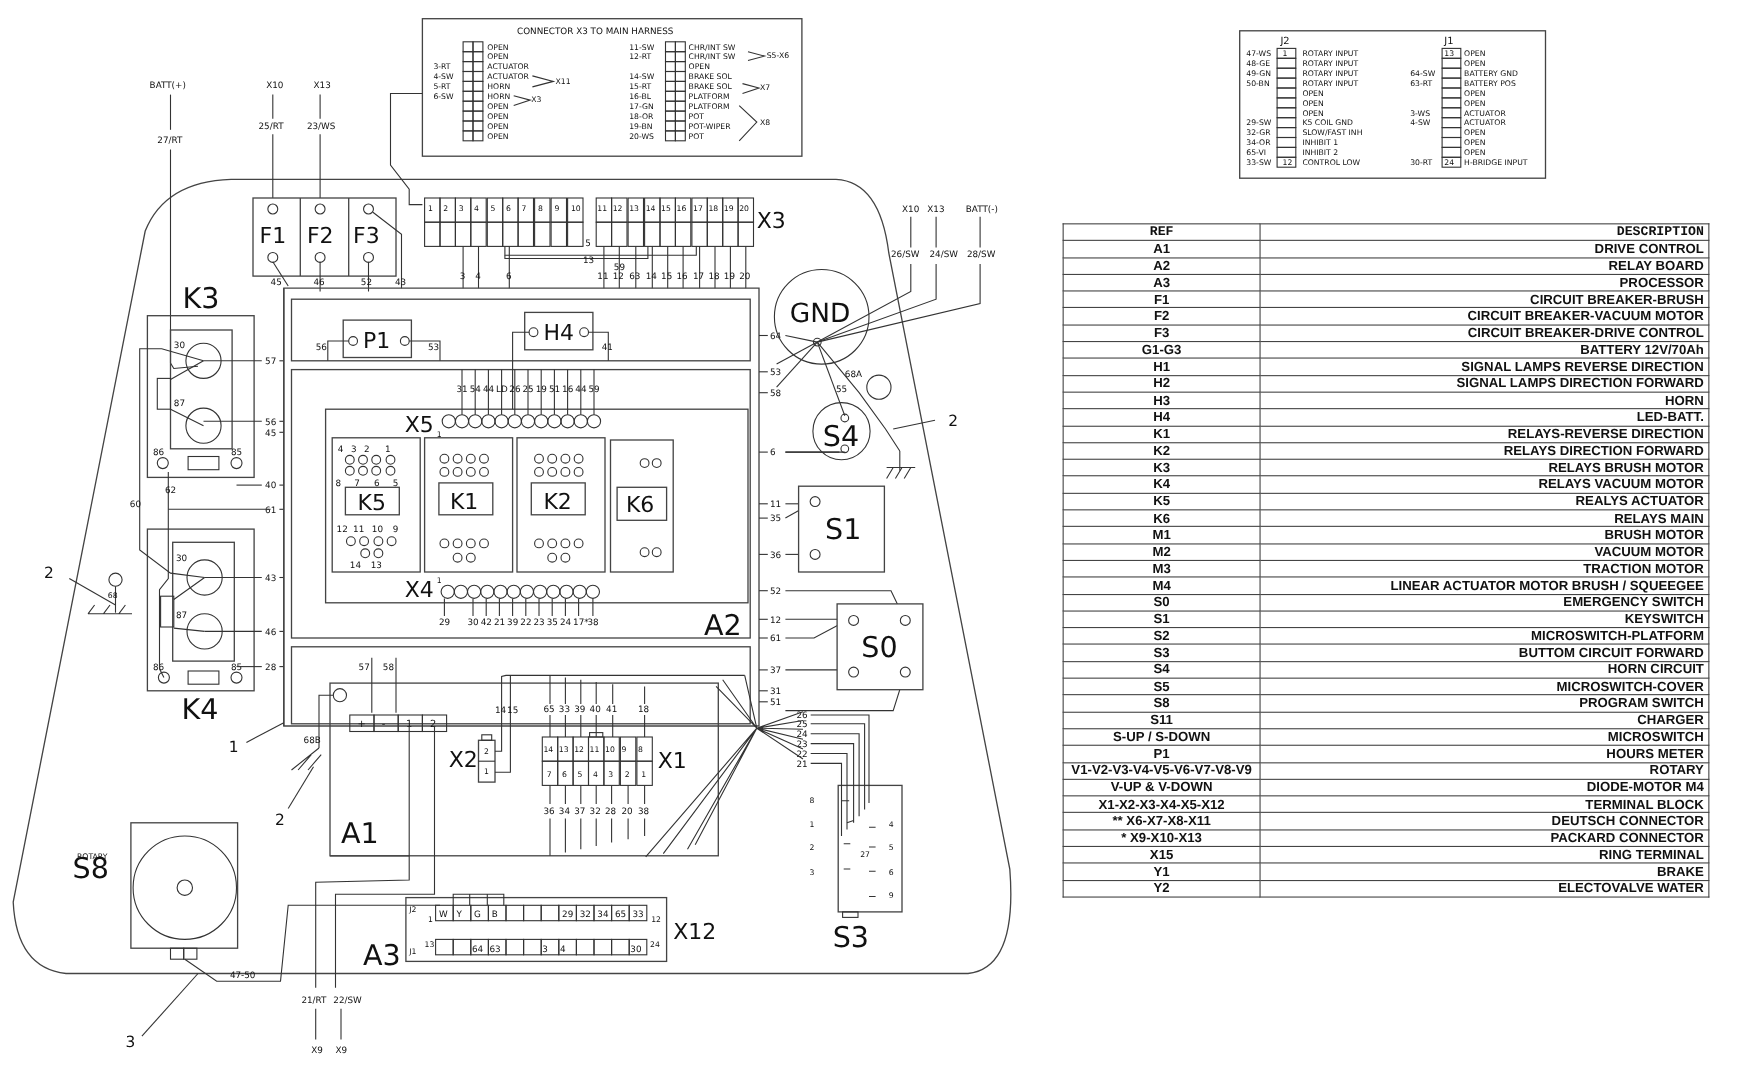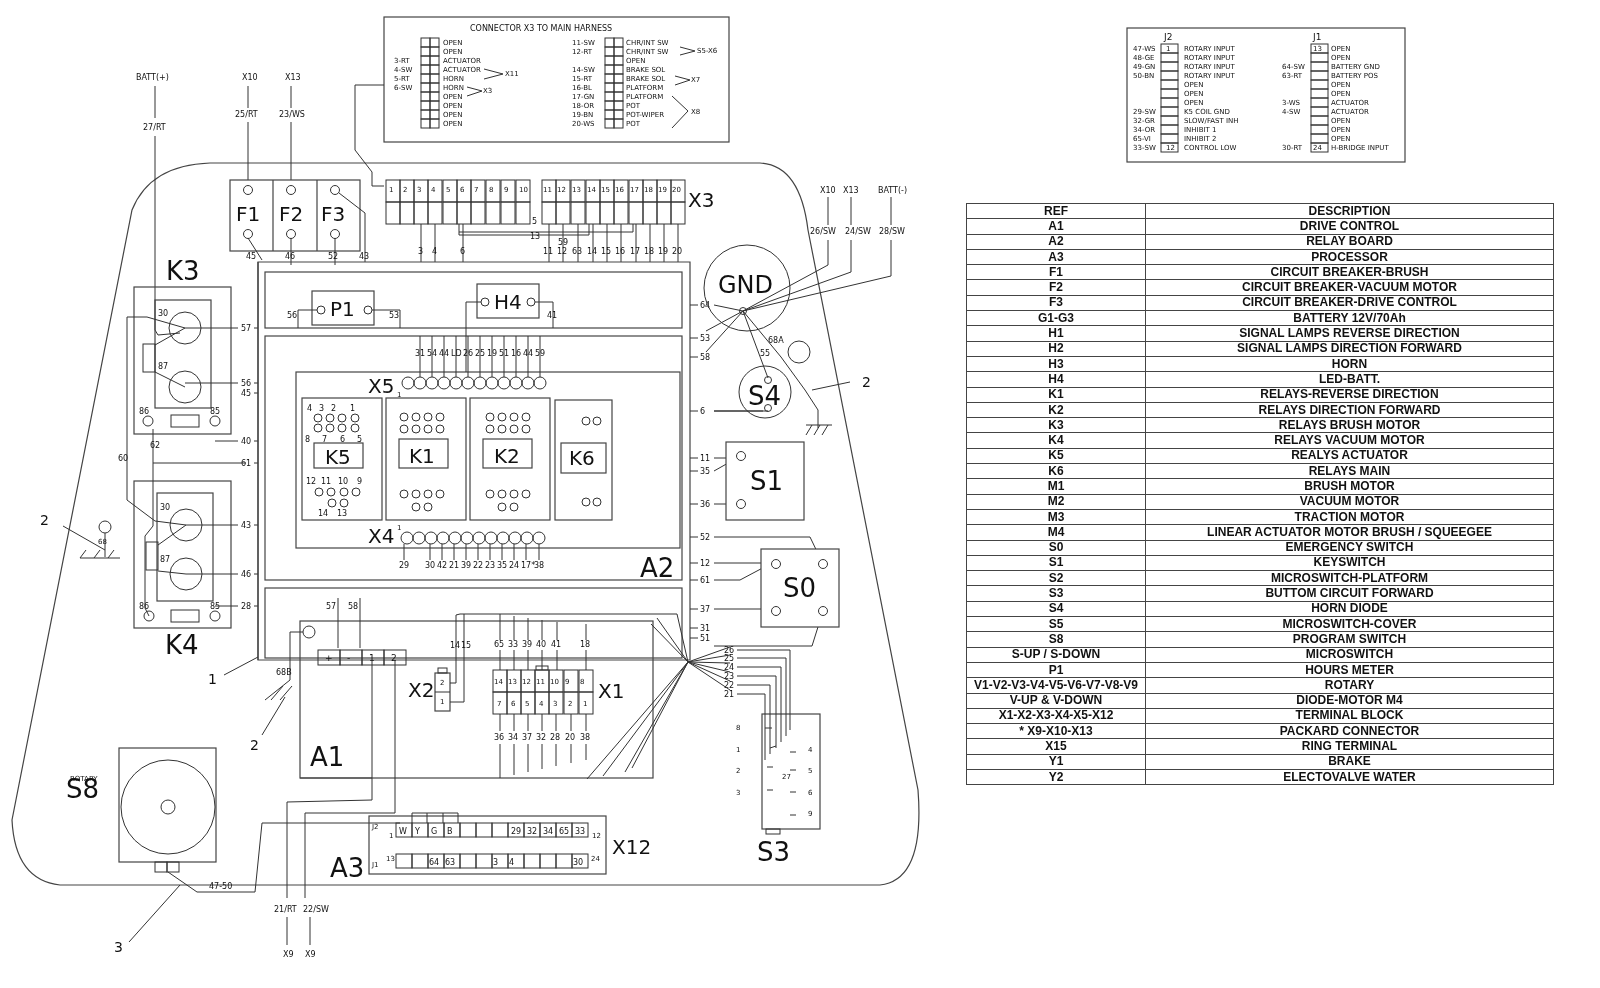--- a/index.html
+++ b/index.html
@@ -11,23 +11,23 @@
   .bx { stroke:#444; stroke-width:1.2; fill:#fff; }
   .t9 { font-size:9px; }
   .t8 { font-size:8px; }
   .t7 { font-size:7px; }
   .t10 { font-size:10px; }
   .big { font-size:26px; }
   .mid { font-size:20px; }
   
   #ref-table { position:absolute; left:966px; top:203px; width:588px; border-collapse:collapse; font-family:"Liberation Sans", sans-serif; font-size:12px; font-weight:bold; }
   #ref-table td, #ref-table th { border:1px solid #444; padding:0 4px; height:14.3px; line-height:13px; white-space:nowrap; }
-  #ref-table th { font-weight:bold; }
+  #ref-table th { font-weight:bold;font-family:Liberation Mono, monospace; }
   #ref-table .c-ref { width:170px; text-align:center; }
-  #ref-table .c-desc { text-align:center; }
+  #ref-table .c-desc { text-align:right; }
 </style>
 </head>
 <body>
 
 <svg id="diagram" width="1600" height="988" viewBox="0 0 1600 988" xmlns="http://www.w3.org/2000/svg">
 
   <path class="b" d="M60,885 Q15,880 12,820 L132,210 Q150,165 210,163 L760,163 Q800,165 808,230 L918,790 Q925,880 880,885 Z"></path>
 
   <g>
     <rect class="b" x="384" y="17" width="345" height="125" fill="#fff"></rect>
@@ -1079,51 +1079,59 @@
       <tr>
         <td class="c-ref">S2</td>
         <td class="c-desc">MICROSWITCH-PLATFORM</td>
       </tr>
       <tr>
         <td class="c-ref">S3</td>
         <td class="c-desc">BUTTOM CIRCUIT FORWARD</td>
       </tr>
       <tr>
         <td class="c-ref">S4</td>
-        <td class="c-desc">HORN DIODE</td>
+        <td class="c-desc">HORN CIRCUIT</td>
       </tr>
       <tr>
         <td class="c-ref">S5</td>
         <td class="c-desc">MICROSWITCH-COVER</td>
       </tr>
       <tr>
         <td class="c-ref">S8</td>
         <td class="c-desc">PROGRAM SWITCH</td>
       </tr>
       <tr>
+        <td class="c-ref">S11</td>
+        <td class="c-desc">CHARGER</td>
+      </tr>
+      <tr>
         <td class="c-ref">S-UP / S-DOWN</td>
         <td class="c-desc">MICROSWITCH</td>
       </tr>
       <tr>
         <td class="c-ref">P1</td>
         <td class="c-desc">HOURS METER</td>
       </tr>
       <tr>
         <td class="c-ref">V1-V2-V3-V4-V5-V6-V7-V8-V9</td>
         <td class="c-desc">ROTARY</td>
       </tr>
       <tr>
         <td class="c-ref">V-UP &amp; V-DOWN</td>
         <td class="c-desc">DIODE-MOTOR M4</td>
       </tr>
       <tr>
         <td class="c-ref">X1-X2-X3-X4-X5-X12</td>
         <td class="c-desc">TERMINAL BLOCK</td>
       </tr>
       <tr>
+        <td class="c-ref">** X6-X7-X8-X11</td>
+        <td class="c-desc">DEUTSCH CONNECTOR</td>
+      </tr>
+      <tr>
         <td class="c-ref">* X9-X10-X13</td>
         <td class="c-desc">PACKARD CONNECTOR</td>
       </tr>
       <tr>
         <td class="c-ref">X15</td>
         <td class="c-desc">RING TERMINAL</td>
       </tr>
       <tr>
         <td class="c-ref">Y1</td>
         <td class="c-desc">BRAKE</td>

